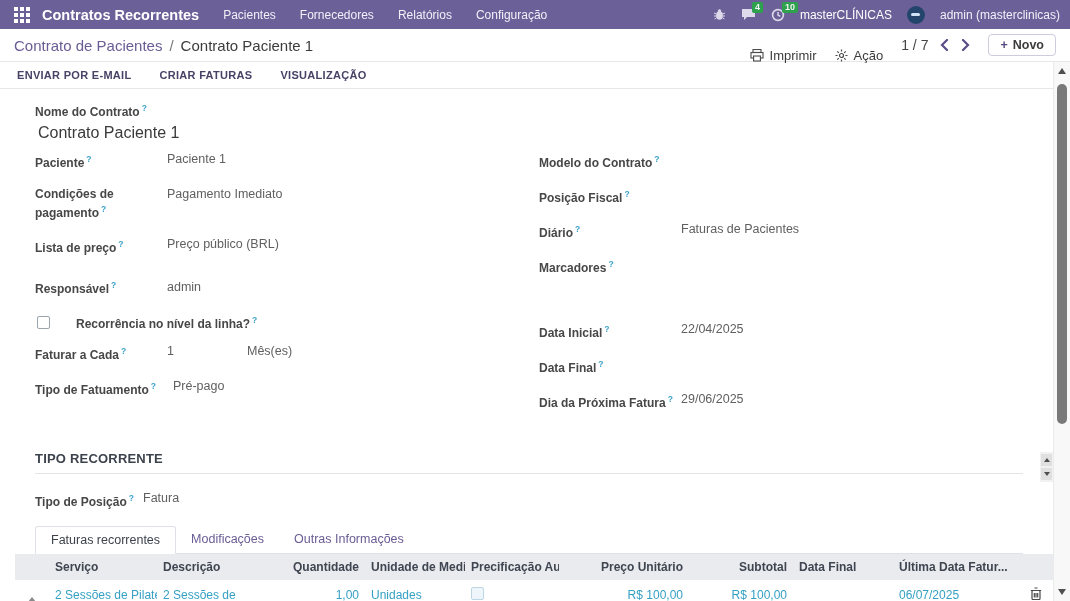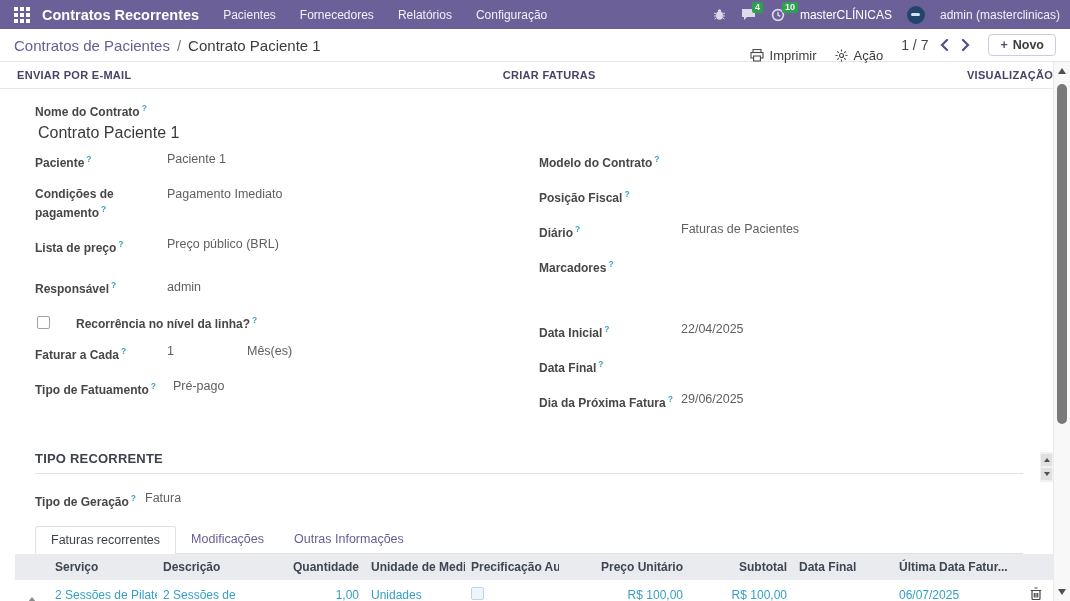--- a/index.html
+++ b/index.html
@@ -34,21 +34,21 @@
   .toolbtn{display:inline-flex;align-items:center;gap:6px;cursor:pointer;margin-top:20px;}
   .pager{display:flex;align-items:center;gap:12px;}
   .pager-count{font-size:14px;color:#444;}
   .chev{cursor:pointer;display:inline-flex;}
   .new-btn{border:1px solid #cfcadd;border-radius:4px;padding:3px 11px;font-size:12.5px;font-weight:700;
            color:#3c3c3c;display:inline-flex;align-items:center;gap:5px;cursor:pointer;background:#fff;}
   .new-btn .plus{color:#55497e;font-weight:700;}
 
   
   .btnrow{height:27px;display:flex;align-items:center;gap:28px;padding:0 17px;background:#fff;
-          border-bottom:1px solid #e7e7e7;justify-content:space-between;}
+          border-bottom:1px solid #e7e7e7;}
   .btnrow span{font-size:11px;font-weight:700;color:#494266;letter-spacing:.3px;cursor:pointer;}
 
   
   .content{position:absolute;top:89px;left:0;right:17px;bottom:0;overflow:hidden;background:#fff;}
   .sheet{margin-left:15px;padding:12px 30px 0 20px;}
   .lbl{font-size:12px;font-weight:700;color:#474747;line-height:15px;}
   .help{color:#3aa0c8;font-size:8.5px;vertical-align:super;margin-left:2px;font-weight:700;cursor:pointer;}
   .help::after{content:"?";}
   .val{font-size:12.5px;color:#606060;line-height:15px;}
   .name-block{margin-bottom:10px;}
@@ -156,21 +156,21 @@
       </span>
       <span class="company">masterCLÍNICAS</span>
       <span class="avatar">
           <i></i>
         </span>
       <span class="username">admin (masterclinicas)</span>
     </div>
   </header>
 
   <div class="bcrow">
-    <span class="bc-parent">Contratos de Pacientes</span>
+    <span class="bc-parent">Contrato de Pacientes</span>
     <span class="bc-sep">/</span>
     <span class="bc-current">Contrato Paciente 1</span>
 
     <div class="bc-right">
       <span class="toolbtn">
         <svg width="14" height="13" viewBox="0 0 14 13">
           <rect x="3" y="0.5" width="8" height="3" fill="none" stroke="#4a4a4a" stroke-width="1.1"></rect>
           <rect x="1" y="3.5" width="12" height="5.5" fill="none" stroke="#4a4a4a" stroke-width="1.1"></rect>
           <rect x="3.6" y="7" width="6.8" height="5" fill="#fff" stroke="#4a4a4a" stroke-width="1.1"></rect>
         </svg>
@@ -281,21 +281,21 @@
             <span class="lbl"><span>Dia da Próxima Fatura</span><sup class="help"></sup></span>
             <span class="val">29/06/2025</span>
           </div>
         </div>
       </div>
 
       <div class="section-title">TIPO RECORRENTE</div>
       <hr class="section-hr">
 
       <div class="frow inline gen-row">
-        <span class="lbl"><span>Tipo de Geração</span><sup class="help"></sup></span>
+        <span class="lbl"><span>Tipo de Posição</span><sup class="help"></sup></span>
         <span class="val">Fatura</span>
       </div>
 
       <div class="tabbar">
         <span class="tab active">Faturas recorrentes</span>
         <span class="tab">Modificações</span>
         <span class="tab">Outras Informações</span>
       </div>
 
       <div class="tablewrap">

